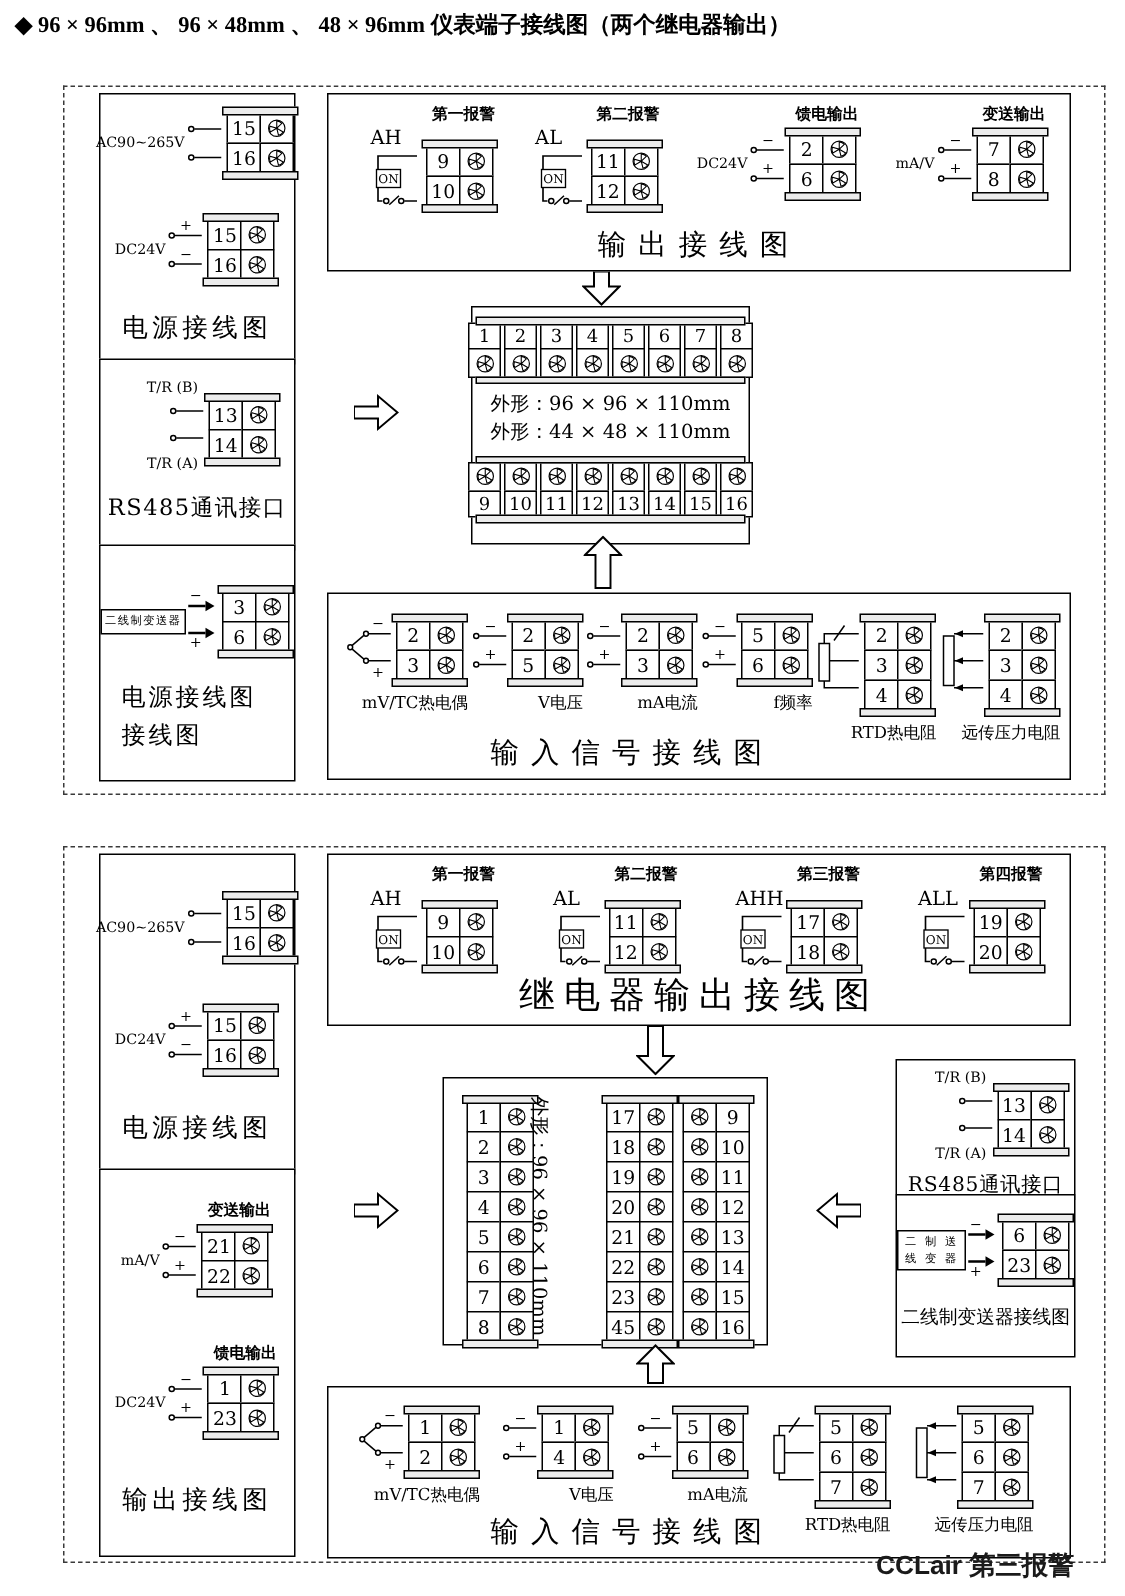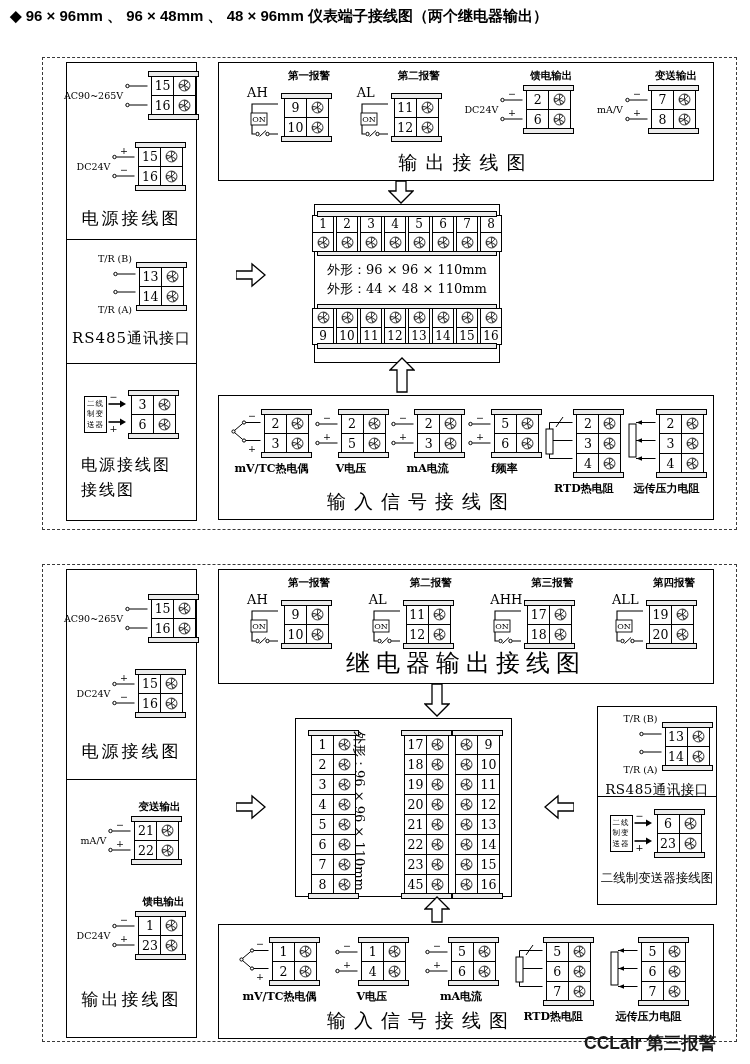--- a/index.html
+++ b/index.html
@@ -1,18 +1,18 @@
 <!DOCTYPE html>
 <html><head>
 <meta charset="utf-8">
 <style>
   html,body{margin:0;padding:0;background:#fff}
   body{width:750px;height:1064px;position:relative;font-family:"DejaVu Serif","Liberation Serif",serif;color:#000}
   #canvas{position:absolute;left:0;top:0;width:750px;height:1064px;overflow:hidden;background:#fff}
-  .sec-title{position:absolute;font-family:Liberation Sans, sans-serif;font-weight:bold;font-size:15px;white-space:nowrap}
+  .sec-title{position:absolute;font-family:Liberation Serif, serif;font-weight:bold;font-size:15px;white-space:nowrap}
   .frame{position:absolute;border:1.6px dashed #3a3a3a}
   .box{position:absolute;border:1.6px solid #000;background:#fff}
   .arrow{position:absolute}
   
   .col-box{display:flex;flex-direction:column;align-items:center}
   .col-groups{display:flex;flex-direction:column;align-items:center;width:100%}
   
   .row-groups{display:flex;align-items:flex-start}
   
   .cap17{font-size:17px;letter-spacing:3px;text-align:center;margin-top:16px}
@@ -28,29 +28,29 @@
   .tcap.top{top:0}.tcap.bot{bottom:0}
   .trow{display:flex}
   .trow+.trow{margin-top:-1px}
   .trow>span{width:21px;height:19px;border:1px solid #000;display:flex;align-items:center;justify-content:center;background:#fff;font-size:12.5px}
   .trow>span+span{margin-left:-1px}
   
   .group{display:flex;flex-direction:column;align-items:center}
   .grow{display:flex;align-items:flex-start}
   .lgroup .grow{align-items:center}
   .gtitle{font-size:10.5px;font-weight:bold;text-align:right;width:100%;padding-right:4px;margin-bottom:2px;white-space:nowrap}
-  .gbelow{font-size:11px;font-weight:bold;margin-top:3px;text-align:center;width:100%;white-space:nowrap}
+  .gbelow{font-size:11px;font-weight:normal;margin-top:3px;text-align:right;width:100%;white-space:nowrap}
   .glabel{font-size:9.5px;white-space:nowrap;margin-right:1px}
   .leads{display:flex;flex-direction:column;width:24px;height:45px}
   .leads svg:first-child{margin-top:2px}
   .leads svg:last-child{margin-top:4px}
   .aleft{display:flex;flex-direction:column;width:36px}
   .aname{font-size:13px;margin:0 0 -2px 2px}
   .agroup .vblock{margin-top:8px}
-  .devbox{display:flex;flex-direction:column;border:1px solid #000;font-size:7.5px;line-height:1.35;text-align:center;padding:2px 2px;align-self:center;letter-spacing:1px}
+  .devbox{display:flex;flex-direction:row;border:1px solid #000;font-size:7.5px;line-height:1.35;text-align:center;padding:2px 2px;align-self:center;letter-spacing:1px}
   .tarrows{display:flex;flex-direction:column;width:19px;height:45px;margin:0 1px}
   .tarrows svg:first-child{margin-top:3px}
   .tarrows svg:last-child{margin-top:7px}
   .rsleft{position:relative;width:60px;height:45px;font-size:9.5px}
   .rslabel{position:absolute;right:4px;white-space:nowrap}
   .rslabel.b{top:-9px}.rslabel.a{bottom:-8px}
   .rslead{position:absolute;right:0}
   .rslead.b{top:1px}.rslead.a{top:19px}
   
   .hstrip{position:relative;display:flex;justify-content:center;gap:2px;padding:4px 0;margin:0 auto;width:180px}

